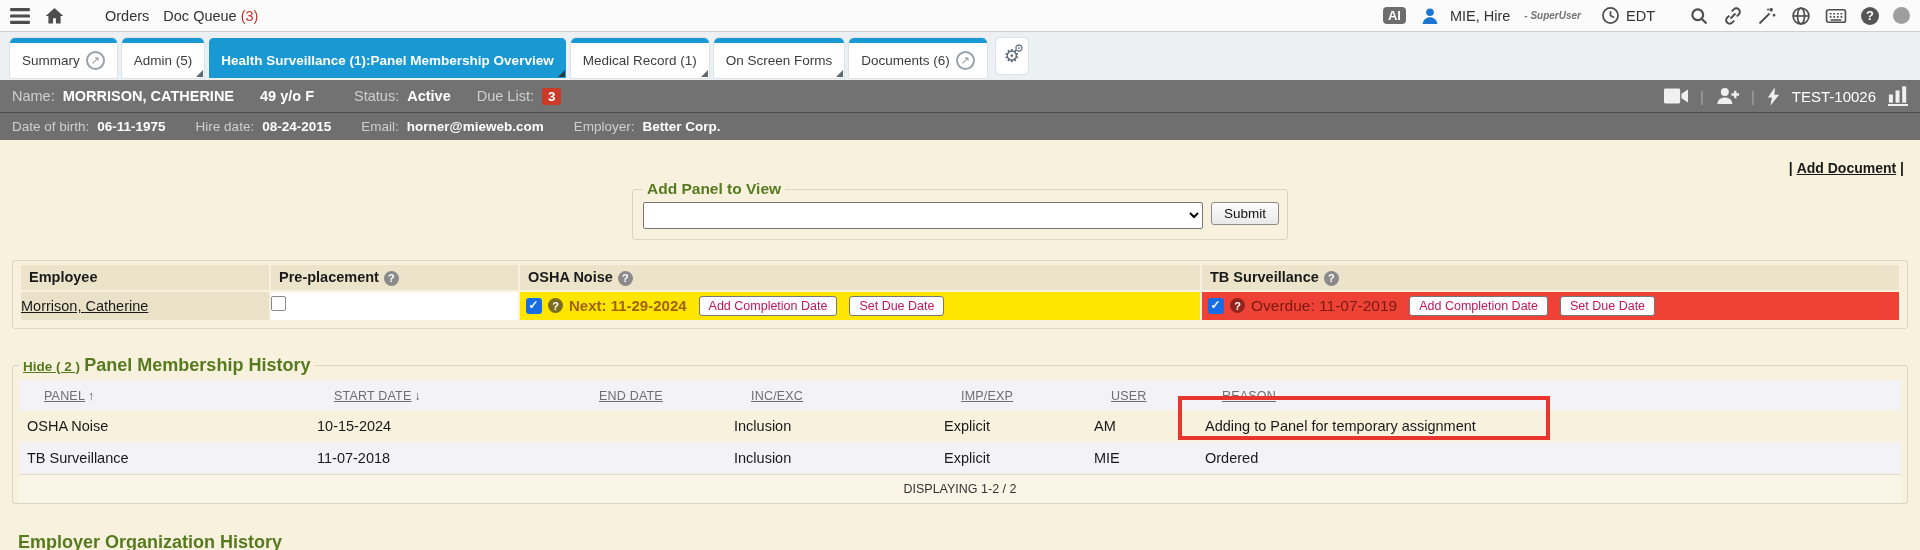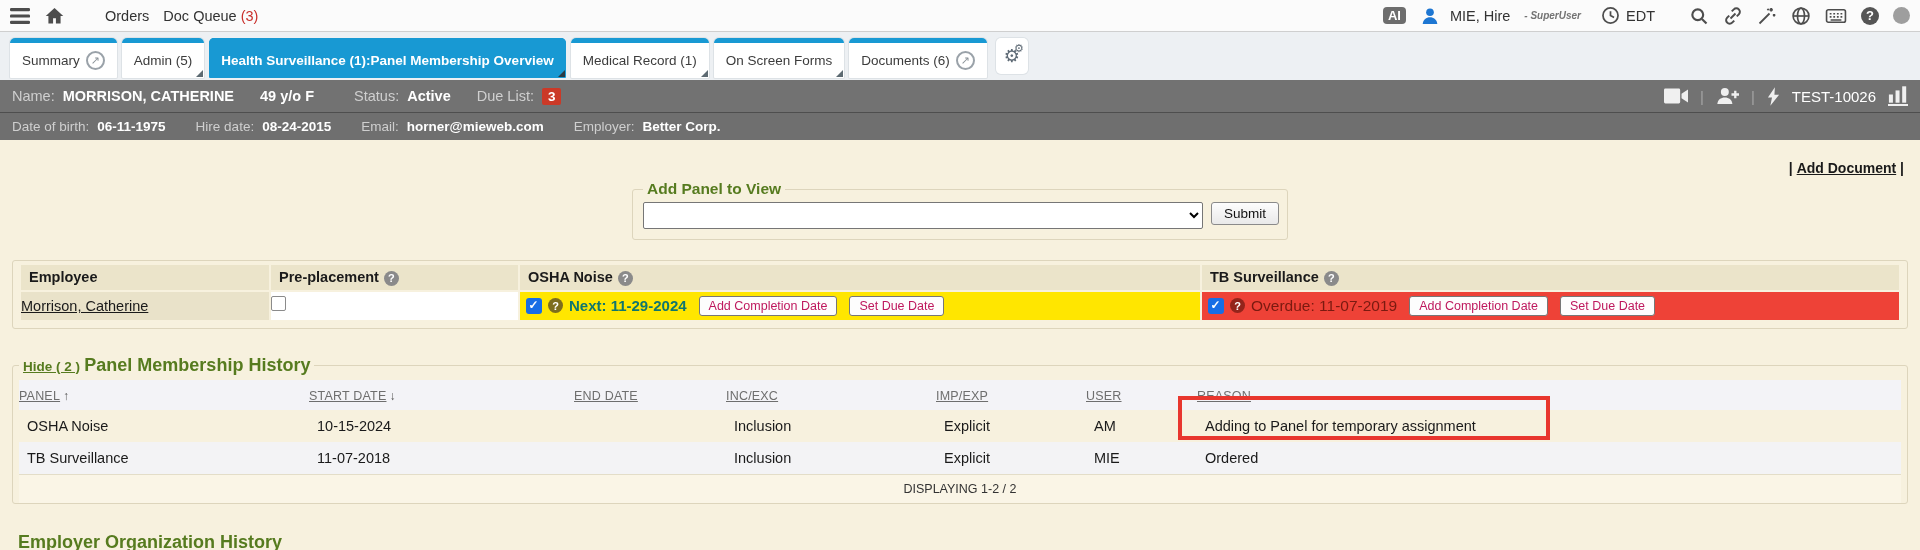--- a/index.html
+++ b/index.html
@@ -92,31 +92,31 @@
         display:inline-block; cursor:pointer; flex:none; }
   .cb.checked { border:none; border-radius:3px; background:#176de5; position:relative; width:16px; height:16px; }
   .cb.checked::after { content:"\2713"; color:#fff; font-size:12px; font-weight:bold;
                        position:absolute; left:2.5px; top:0.5px; }
   .status-cell { display:flex; align-items:center; gap:6px; padding:4px 6px; }
   .osha-cell { background:#ffe600; }
   .tb-cell { background:#ee4237; }
   .osha-q { background:#7d6d1e; }
   .tb-q { background:#93241b; }
   .q-inline { margin-left:0; }
-  .osha-status { font-weight:bold; font-size:15px; color:#0f766e; white-space:nowrap;text-align:center; }
+  .osha-status { font-weight:bold; font-size:15px; color:#a16207; white-space:nowrap;text-align:center; }
   .tb-status { font-size:15.5px; color:#7a1a10; white-space:nowrap; }
   .cell-btn { background:#fdfdfd; border:1px solid #777; border-radius:3px; font-size:12.5px;
               color:#be185d; padding:2px 9px; cursor:pointer; margin-left:6px; white-space:nowrap; font-family:inherit; }
 
   .history { margin-top:26px; padding:0 6px 0 6px; position:relative; }
   .hide-link { color:#567b1f; font-weight:bold; font-size:13.5px; text-decoration:underline; cursor:pointer; }
   .hist-title { color:#567b1f; font-weight:bold; font-size:18px; }
   .hist-wrap { position:relative; margin-top:4px; }
   table.hist-table { width:100%; border-collapse:collapse; table-layout:fixed; }
-  .hist-table th { background:#f3f3f7; text-align:left; padding:6px 0;margin-top:44px; }
+  .hist-table th { background:#f3f3f7; text-align:left; padding:6px 25px;margin-top:44px; }
   .hist-table th a { color:#6e6e6e; font-size:12.5px; font-weight:normal; text-decoration:underline;
                      letter-spacing:.2px; cursor:pointer; }
   .sort-ic { color:#555; font-size:12px; margin-left:3px; text-decoration:none; display:inline-block; }
   .hist-table td { font-size:14.5px; color:#1a1a1a; padding:8px 8px; }
   .row-alt td { background:#f3f3f5; }
   .hist-foot { background:#faf5e6; text-align:center; font-size:12.5px; color:#333; padding:7px 0;
                border-top:1px solid #e3ddc8; }
   .annotation-box { position:absolute; left:1159px; top:16px; width:372px; height:44px;
                     border:4px solid #e8362e; pointer-events:none; }
 

